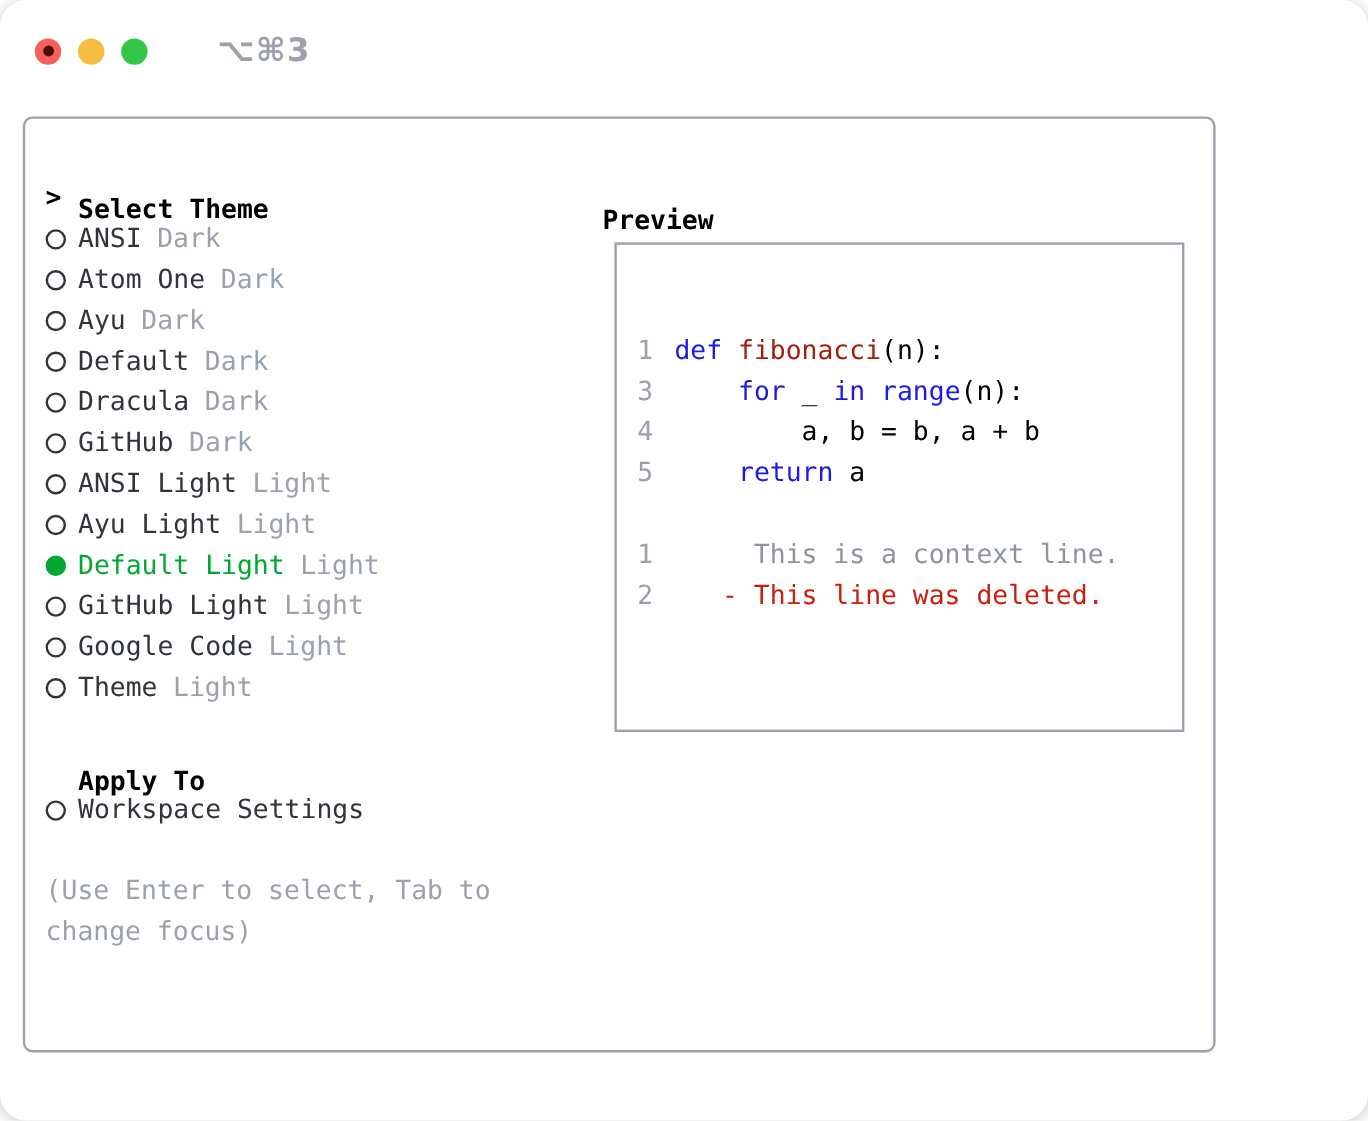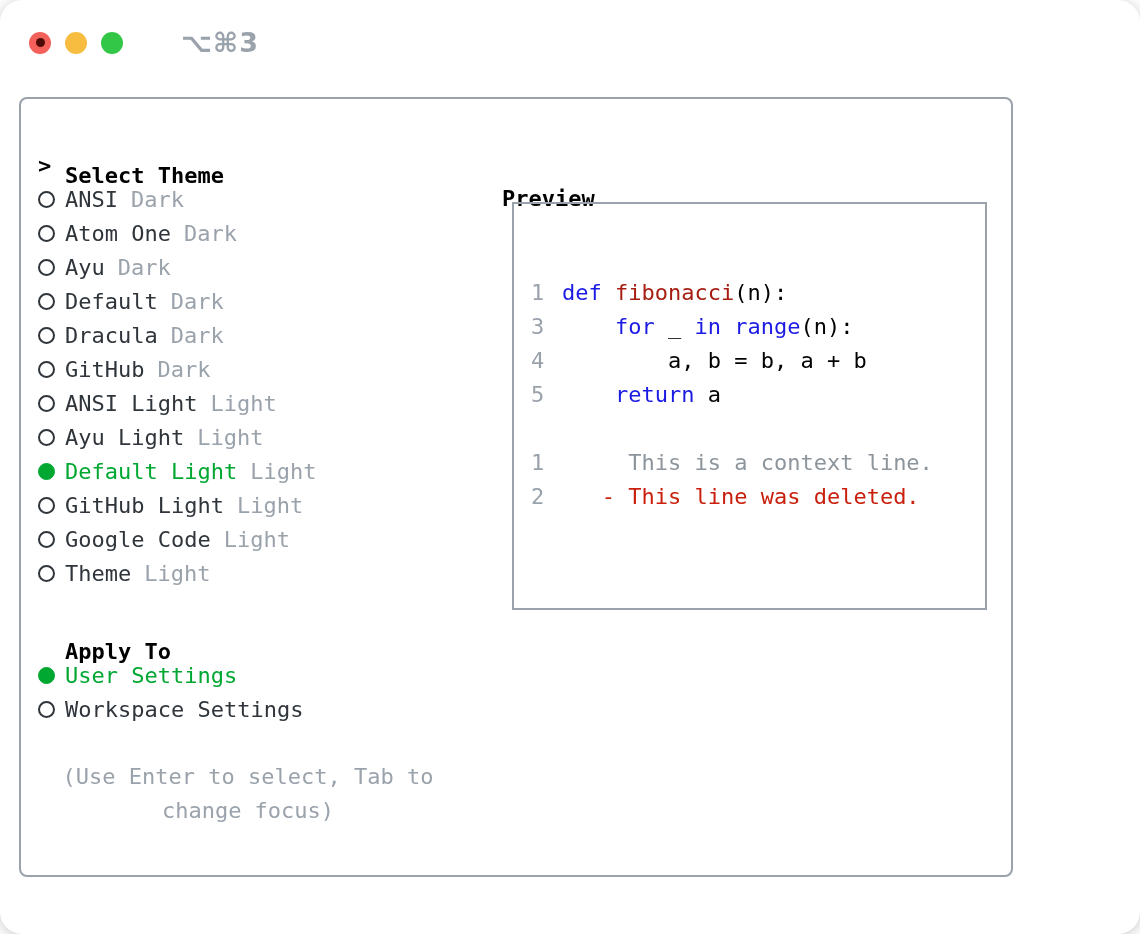--- a/index.html
+++ b/index.html
@@ -40,23 +40,23 @@
   .row{display:flex;align-items:center;height:34px;white-space:pre;}
   .spacer{height:34px;}
   .marker{width:27px;display:flex;align-items:center;flex:0 0 27px;}
   .arrow{font-weight:bold;color:#000;}
   .hdr{font-weight:bold;color:#000;margin-top:20px;}
   .radio{width:13px;height:13px;border-radius:50%;border:2px solid #2f353b;box-sizing:content-box;}
   .radio.sel{background:var(--sel-green);border-color:var(--sel-green);width:15px;height:15px;border-width:1px;}
   .name{color:var(--name);}
   .name.selname{color:var(--sel-green);}
   .tag{color:var(--muted);margin-left:13px;}
-  .hint{width:420px;color:var(--muted);line-height:34px;margin-top:0;text-align:center;}
+  .hint{width:420px;color:var(--muted);line-height:34px;margin-top:0;}
   
-  .preview-title{position:absolute;left:481px;top:63px;height:34px;line-height:34px;}
+  .preview-title{position:absolute;left:481px;top:49px;height:34px;line-height:34px;}
   .preview-box{
     position:absolute;left:491px;top:103px;width:475px;height:408px;
     border:2px solid var(--border);box-sizing:border-box;overflow:hidden;
   }
   #code-lines{padding:48px 0 0 17px;margin-top:24px;}
   .cl{height:34px;line-height:34px;white-space:pre;font-size:22px;}
   .ln{display:inline-block;width:31px;color:var(--lineno);}
   .t-kw{color:var(--kw);}
   .t-fn{color:var(--fn);}
   .t-pl{color:#000;}
@@ -102,21 +102,20 @@
         </div>
 
       <div class="row spacer"></div>
 
       <div class="row">
         <span class="marker"></span>
         <span class="hdr">Apply To</span>
       </div>
 
       <div id="apply-rows">
-          <div class="row"><span class="marker"><span class="radio sel"></span></span><span class="name selname">User Settings</span></div>
           <div class="row"><span class="marker"><span class="radio"></span></span><span class="name">Workspace Settings</span></div>
         </div>
 
       <div class="row spacer"></div>
 
       <div class="hint">(Use Enter to select, Tab to change focus)</div>
     </div>
 
     <div class="preview-title hdr">Preview</div>
 

